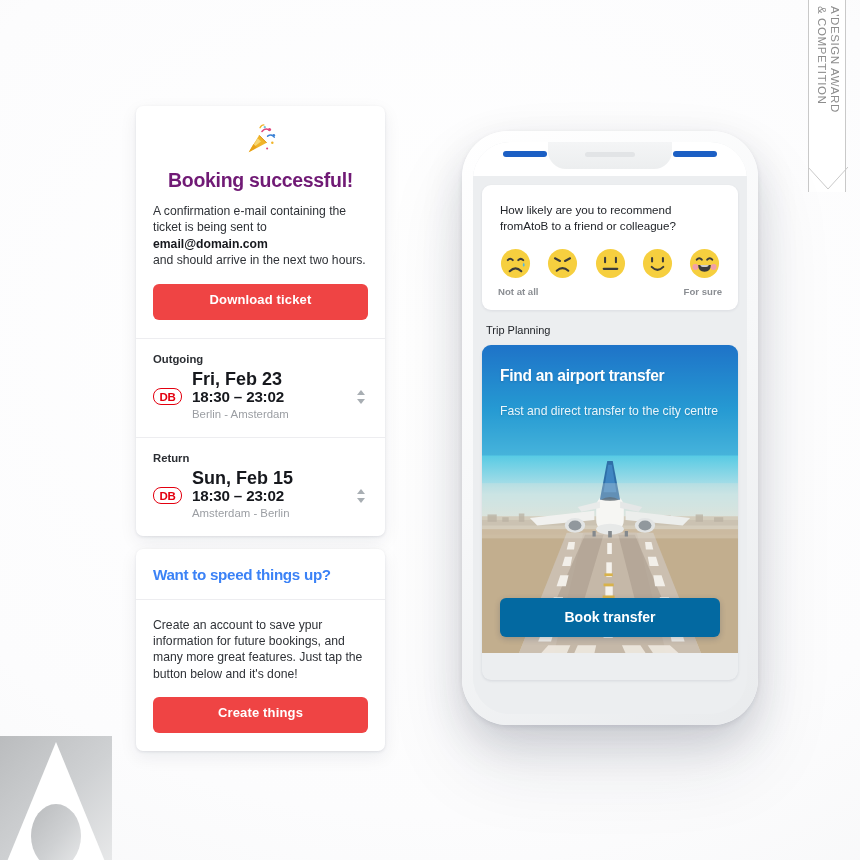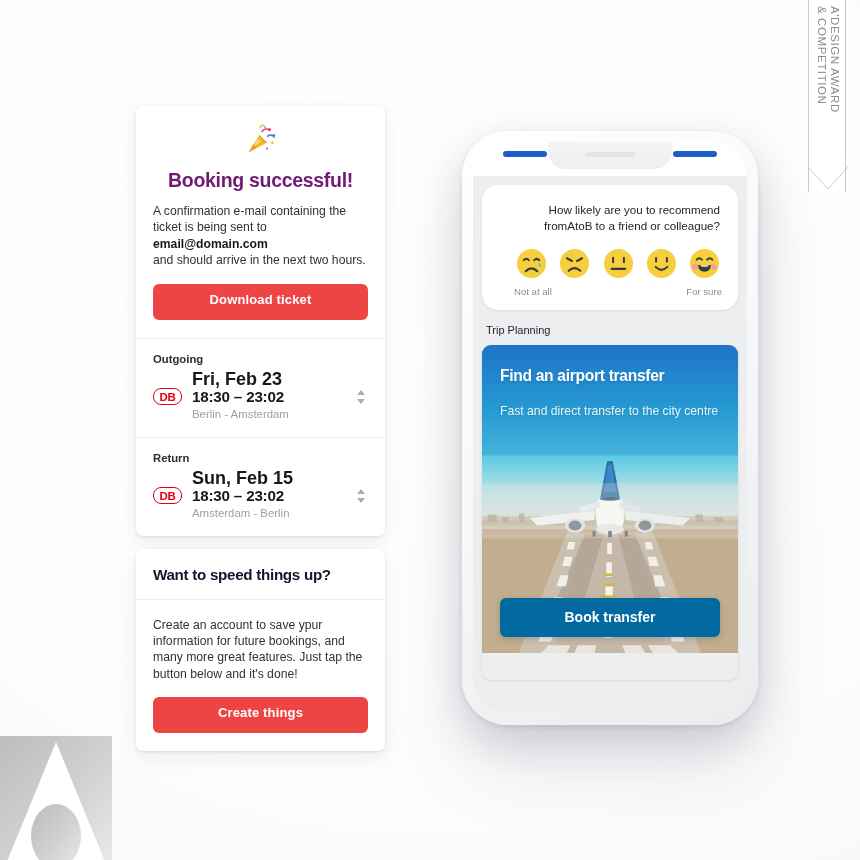--- a/index.html
+++ b/index.html
@@ -118,21 +118,21 @@
   .trip-time {
     font-size: 15.2px; font-weight: 700; color: #16181d;
     line-height: 18px; letter-spacing: -0.2px;
   }
   .trip-route {
     font-size: 11.4px; color: #9b9ea3; line-height: 15px; margin-top: 1px;
   }
   .sorticon { flex: 0 0 14px; width: 14px; height: 20px; opacity: .85; }
 
   .h2 {
-    font-size: 15.2px; font-weight: 700; color: #0f172a;
+    font-size: 15.2px; font-weight: 700; color: #3b82f6;
     letter-spacing: -0.3px;
     padding: 17px 17px 16px 17px;
   }
 
   
   .phone {
     position: absolute; left: 462px; top: 131px;
     width: 296px; height: 594px;
     background: linear-gradient(145deg,#ffffff 0%,#f7f8f9 48%,#e9ebed 100%);
     border-radius: 46px;
@@ -178,38 +178,38 @@
   }
 
   .screen {
     position: absolute; top: 34px; left: 0; right: 0; bottom: 0;
     background: #eceef0;
     padding: 9px 9px 0 9px;
   }
 
   .survey {
     background: #ffffff;
-    border-radius: 16px;
+    border-radius: 9px;
     box-shadow: 0 1px 3px rgba(20,30,60,.08);
-    padding: 17px 12px 13px 28px;
-    text-align: right;
+    padding: 17px 12px 13px 12px;
+    text-align: left;
   }
   .survey-q {
     font-size: 11.6px; line-height: 16px; color: #22252a;
     font-weight: 400;
     padding: 0 6px;
   }
   .faces {
     display: flex; justify-content: space-between;
     padding: 0 6px; margin-top: 14px;
   }
   .face { width: 31px; height: 31px; display: block; }
   .scale {
     display: flex; justify-content: space-between;
-    padding: 0 4px; margin-top: 7px;
+    padding: 0 4px; margin-top: 7px; font-weight: bold;
   }
   .scale span { font-size: 9.6px; color: #8b8e93; }
 
   .section-label {
     font-size: 11px; color: #22252a;
     margin: 14px 0 9px 4px;
   }
 
   .promo {
     position: relative;

